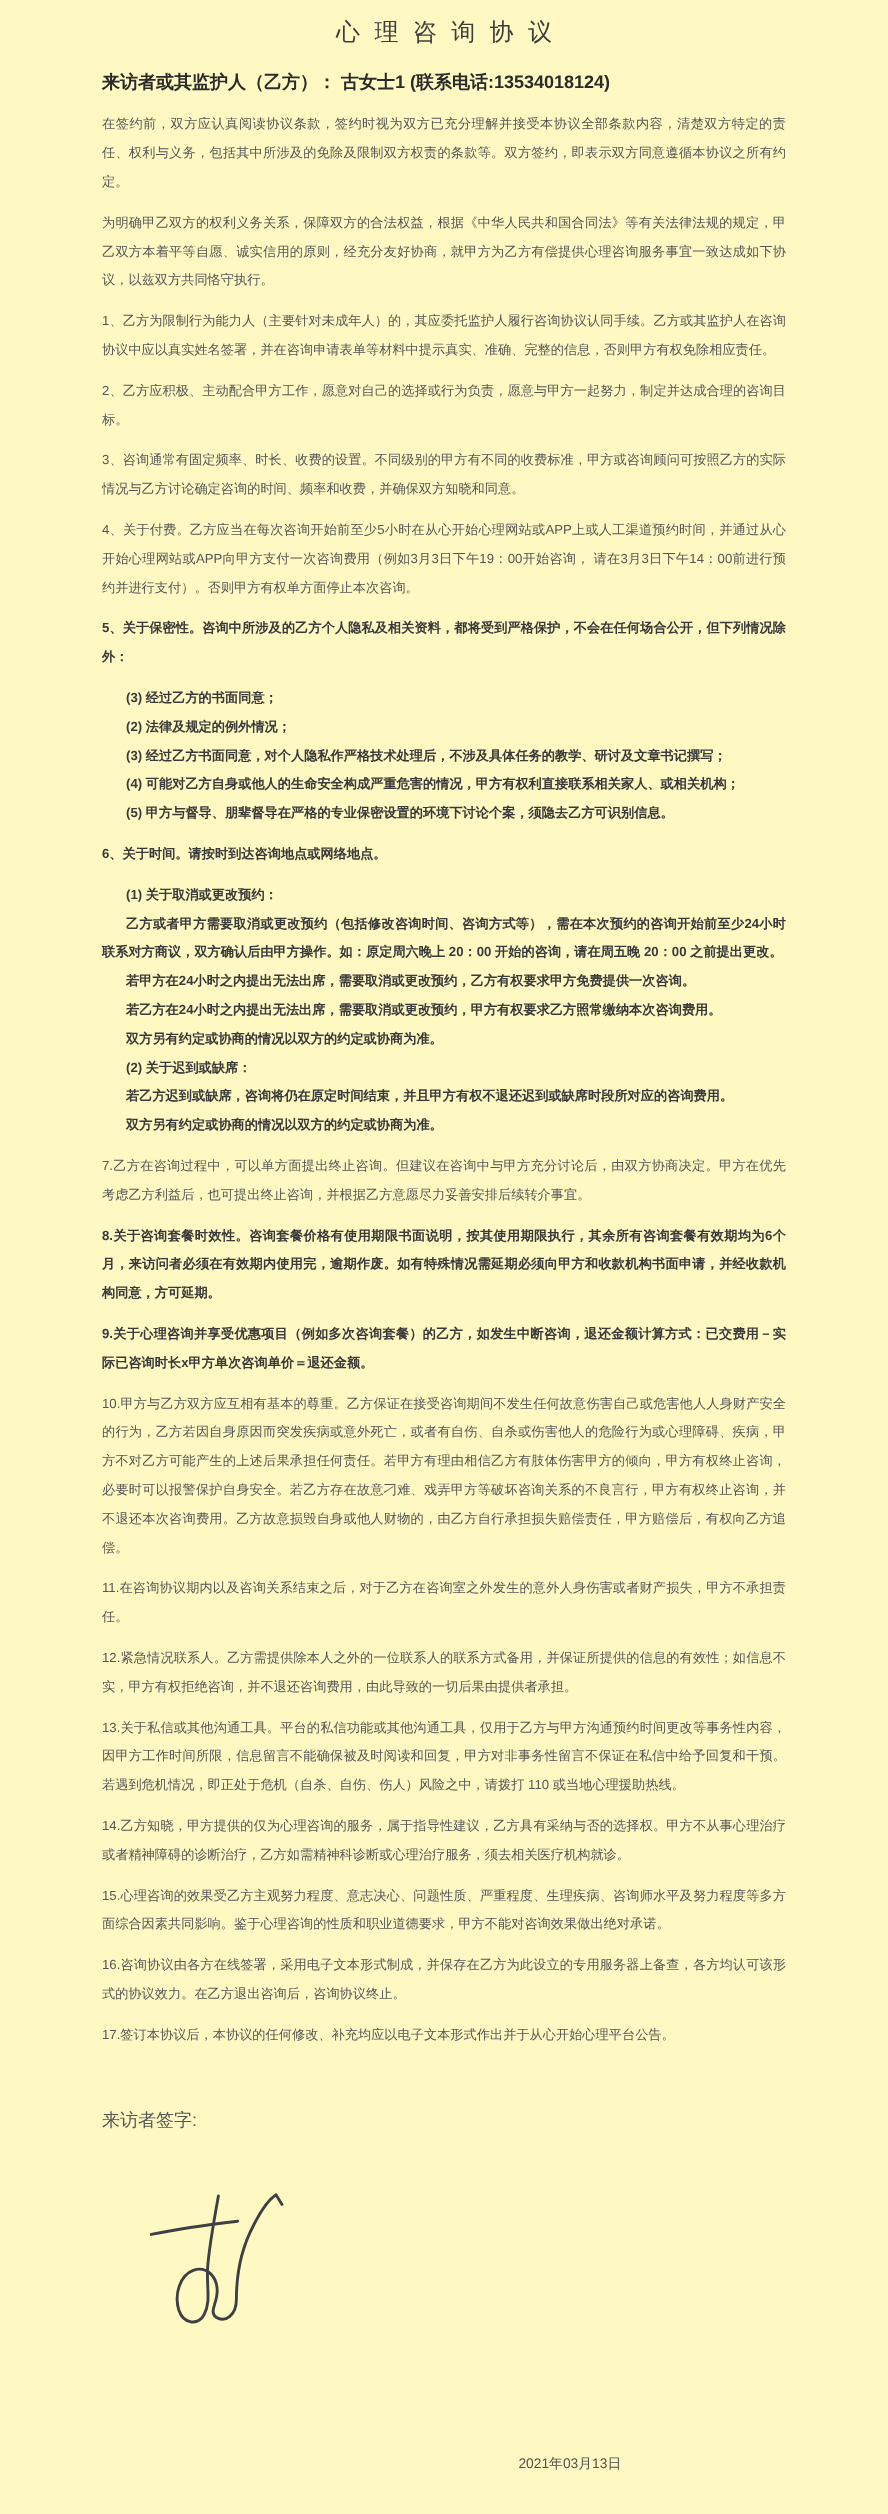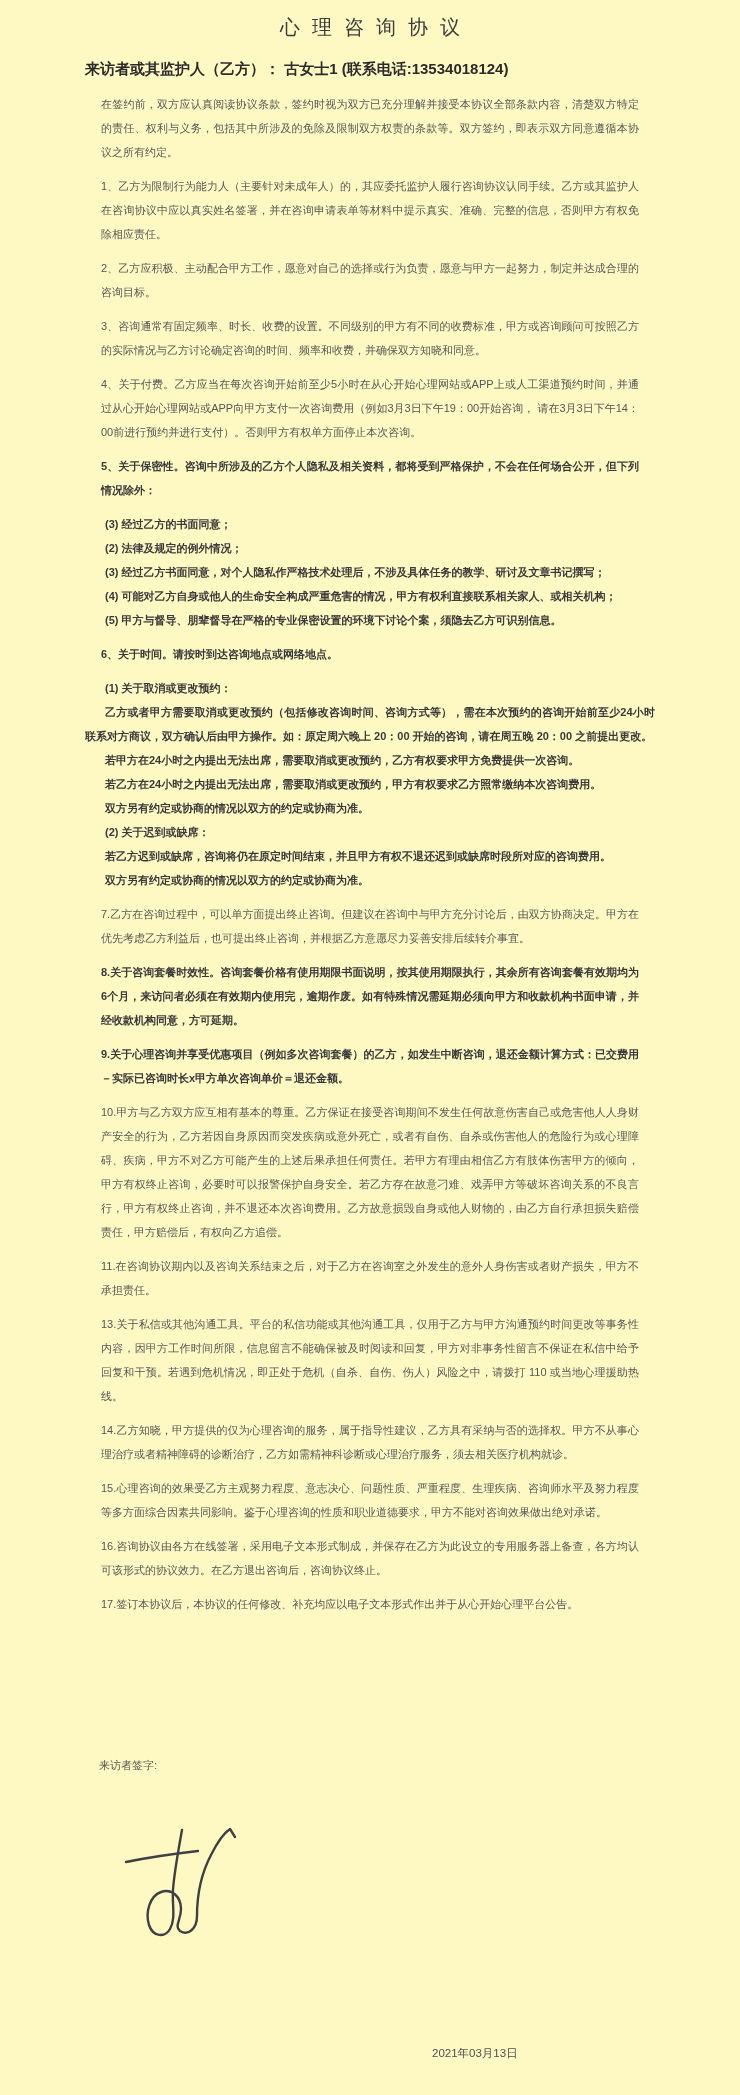--- a/index.html
+++ b/index.html
@@ -25,39 +25,39 @@
     text-indent:12px; 
   }
   .party-line{
     margin:12px 0;
     font-size:15px;
     font-weight:700;
     color:#2b2b2b;
     line-height:22px;
   }
   .para{
-    margin:10px 16px;
+    margin:10px 0;
     font-size:11px;
     line-height:24px;
     color:#565656;
     text-align:justify;
   }
   .para.bold{
     font-weight:700;
     color:#3a3a3a;
   }
   .para.sub{
     margin:0;
     text-indent:20px;
   }
   .signature-label{
     position:absolute;
-    left:99px;
+    left:85px;
     top:1758px;
-    font-size:11px;
+    font-size:15px;
     color:#565656;
   }
   .signature-svg{
     position:absolute;
     left:120px;
     top:1824px;
   }
   .doc-date{
     position:absolute;
     left:432px;
@@ -68,20 +68,21 @@
 </style>
 </head>
 <body>
 
 <div class="page">
   <div class="content">
     <h1 class="doc-title">心理咨询协议</h1>
     <p class="party-line">来访者或其监护人（乙方）： 古女士1 (联系电话:13534018124)</p>
     <div>
         <p class="para">在签约前，双方应认真阅读协议条款，签约时视为双方已充分理解并接受本协议全部条款内容，清楚双方特定的责任、权利与义务，包括其中所涉及的免除及限制双方权责的条款等。双方签约，即表示双方同意遵循本协议之所有约定。</p>
+        <p class="para">为明确甲乙双方的权利义务关系，保障双方的合法权益，根据《中华人民共和国合同法》等有关法律法规的规定，甲乙双方本着平等自愿、诚实信用的原则，经充分友好协商，就甲方为乙方有偿提供心理咨询服务事宜一致达成如下协议，以兹双方共同恪守执行。</p>
         <p class="para">1、乙方为限制行为能力人（主要针对未成年人）的，其应委托监护人履行咨询协议认同手续。乙方或其监护人在咨询协议中应以真实姓名签署，并在咨询申请表单等材料中提示真实、准确、完整的信息，否则甲方有权免除相应责任。</p>
         <p class="para">2、乙方应积极、主动配合甲方工作，愿意对自己的选择或行为负责，愿意与甲方一起努力，制定并达成合理的咨询目标。</p>
         <p class="para">3、咨询通常有固定频率、时长、收费的设置。不同级别的甲方有不同的收费标准，甲方或咨询顾问可按照乙方的实际情况与乙方讨论确定咨询的时间、频率和收费，并确保双方知晓和同意。</p>
         <p class="para">4、关于付费。乙方应当在每次咨询开始前至少5小时在从心开始心理网站或APP上或人工渠道预约时间，并通过从心开始心理网站或APP向甲方支付一次咨询费用（例如3月3日下午19：00开始咨询， 请在3月3日下午14：00前进行预约并进行支付）。否则甲方有权单方面停止本次咨询。</p>
         <p class="para bold">5、关于保密性。咨询中所涉及的乙方个人隐私及相关资料，都将受到严格保护，不会在任何场合公开，但下列情况除外：</p>
         <p class="para bold sub">(3) 经过乙方的书面同意；</p>
         <p class="para bold sub">(2) 法律及规定的例外情况；</p>
         <p class="para bold sub">(3) 经过乙方书面同意，对个人隐私作严格技术处理后，不涉及具体任务的教学、研讨及文章书记撰写；</p>
         <p class="para bold sub">(4) 可能对乙方自身或他人的生命安全构成严重危害的情况，甲方有权利直接联系相关家人、或相关机构；</p>
         <p class="para bold sub">(5) 甲方与督导、朋辈督导在严格的专业保密设置的环境下讨论个案，须隐去乙方可识别信息。</p>
@@ -92,20 +93,21 @@
         <p class="para bold sub">若乙方在24小时之内提出无法出席，需要取消或更改预约，甲方有权要求乙方照常缴纳本次咨询费用。</p>
         <p class="para bold sub">双方另有约定或协商的情况以双方的约定或协商为准。</p>
         <p class="para bold sub">(2) 关于迟到或缺席：</p>
         <p class="para bold sub">若乙方迟到或缺席，咨询将仍在原定时间结束，并且甲方有权不退还迟到或缺席时段所对应的咨询费用。</p>
         <p class="para bold sub">双方另有约定或协商的情况以双方的约定或协商为准。</p>
         <p class="para">7.乙方在咨询过程中，可以单方面提出终止咨询。但建议在咨询中与甲方充分讨论后，由双方协商决定。甲方在优先考虑乙方利益后，也可提出终止咨询，并根据乙方意愿尽力妥善安排后续转介事宜。</p>
         <p class="para bold">8.关于咨询套餐时效性。咨询套餐价格有使用期限书面说明，按其使用期限执行，其余所有咨询套餐有效期均为6个月，来访问者必须在有效期内使用完，逾期作废。如有特殊情况需延期必须向甲方和收款机构书面申请，并经收款机构同意，方可延期。</p>
         <p class="para bold">9.关于心理咨询并享受优惠项目（例如多次咨询套餐）的乙方，如发生中断咨询，退还金额计算方式：已交费用－实际已咨询时长x甲方单次咨询单价＝退还金额。</p>
         <p class="para">10.甲方与乙方双方应互相有基本的尊重。乙方保证在接受咨询期间不发生任何故意伤害自己或危害他人人身财产安全的行为，乙方若因自身原因而突发疾病或意外死亡，或者有自伤、自杀或伤害他人的危险行为或心理障碍、疾病，甲方不对乙方可能产生的上述后果承担任何责任。若甲方有理由相信乙方有肢体伤害甲方的倾向，甲方有权终止咨询，必要时可以报警保护自身安全。若乙方存在故意刁难、戏弄甲方等破坏咨询关系的不良言行，甲方有权终止咨询，并不退还本次咨询费用。乙方故意损毁自身或他人财物的，由乙方自行承担损失赔偿责任，甲方赔偿后，有权向乙方追偿。</p>
         <p class="para">11.在咨询协议期内以及咨询关系结束之后，对于乙方在咨询室之外发生的意外人身伤害或者财产损失，甲方不承担责任。</p>
+        <p class="para">12.紧急情况联系人。乙方需提供除本人之外的一位联系人的联系方式备用，并保证所提供的信息的有效性；如信息不实，甲方有权拒绝咨询，并不退还咨询费用，由此导致的一切后果由提供者承担。</p>
         <p class="para">13.关于私信或其他沟通工具。平台的私信功能或其他沟通工具，仅用于乙方与甲方沟通预约时间更改等事务性内容，因甲方工作时间所限，信息留言不能确保被及时阅读和回复，甲方对非事务性留言不保证在私信中给予回复和干预。若遇到危机情况，即正处于危机（自杀、自伤、伤人）风险之中，请拨打 110 或当地心理援助热线。</p>
         <p class="para">14.乙方知晓，甲方提供的仅为心理咨询的服务，属于指导性建议，乙方具有采纳与否的选择权。甲方不从事心理治疗或者精神障碍的诊断治疗，乙方如需精神科诊断或心理治疗服务，须去相关医疗机构就诊。</p>
         <p class="para">15.心理咨询的效果受乙方主观努力程度、意志决心、问题性质、严重程度、生理疾病、咨询师水平及努力程度等多方面综合因素共同影响。鉴于心理咨询的性质和职业道德要求，甲方不能对咨询效果做出绝对承诺。</p>
         <p class="para">16.咨询协议由各方在线签署，采用电子文本形式制成，并保存在乙方为此设立的专用服务器上备查，各方均认可该形式的协议效力。在乙方退出咨询后，咨询协议终止。</p>
         <p class="para">17.签订本协议后，本协议的任何修改、补充均应以电子文本形式作出并于从心开始心理平台公告。</p>
       </div>
   </div>
 
   <div class="signature-label">来访者签字:</div>
 

